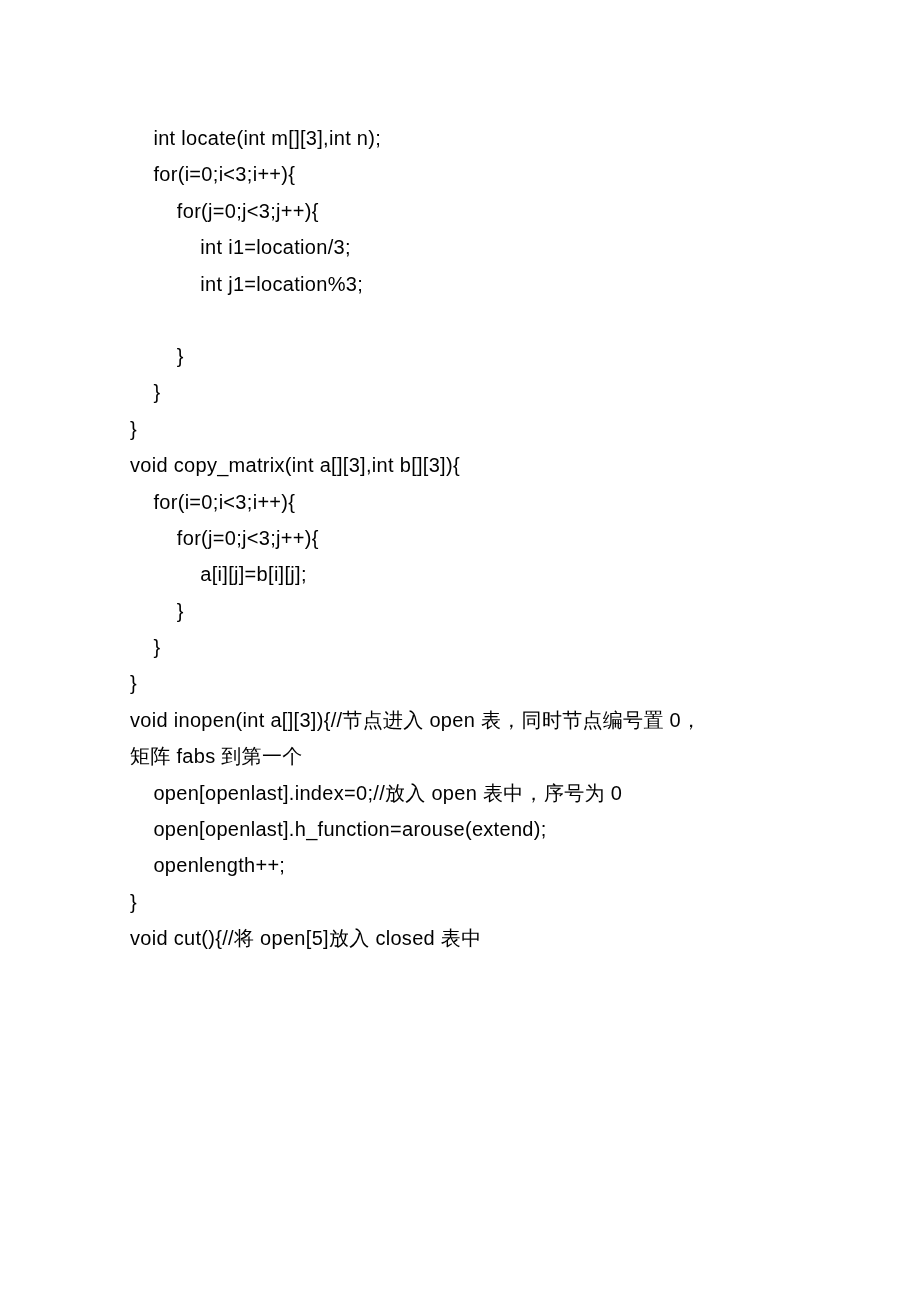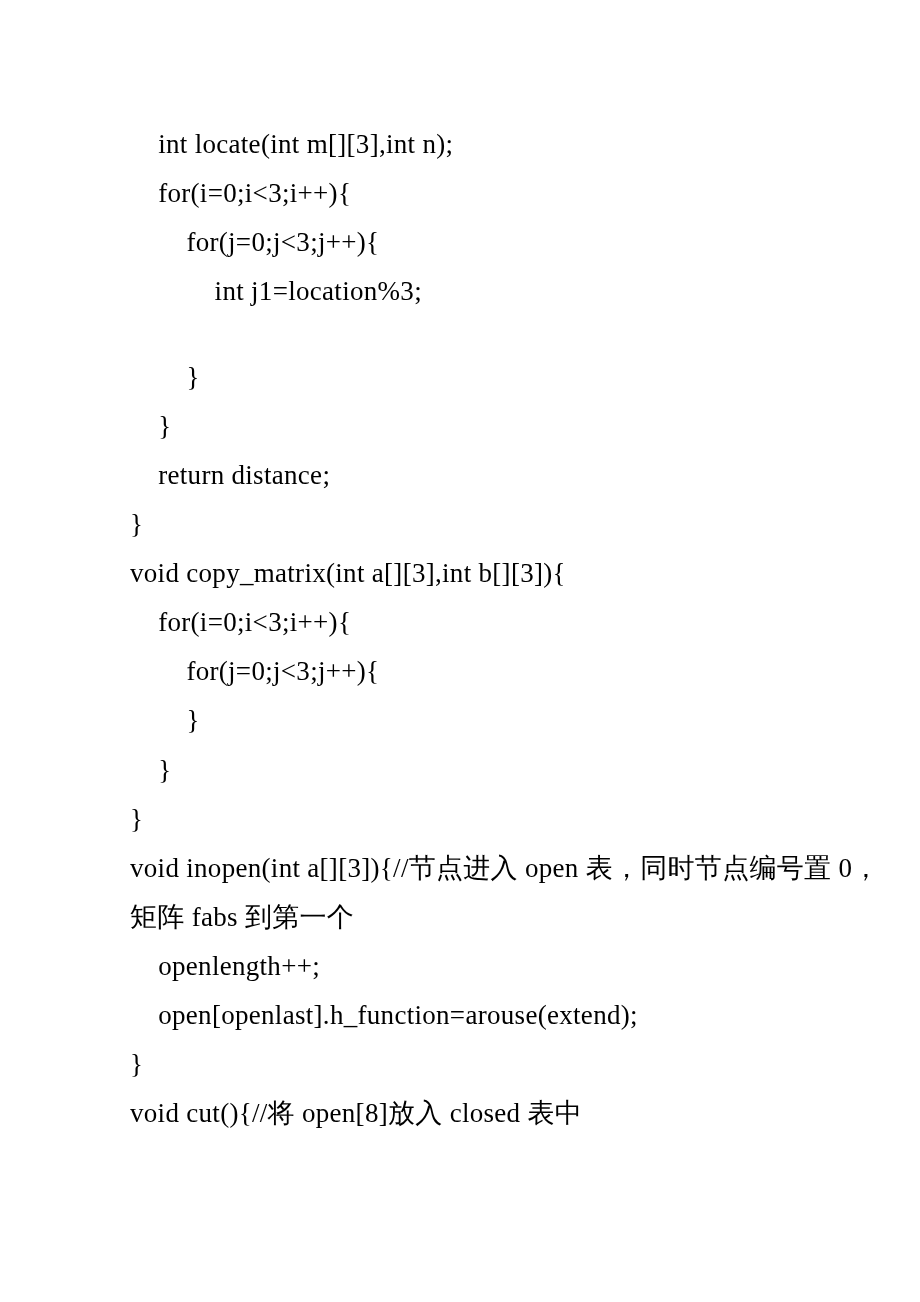--- a/index.html
+++ b/index.html
@@ -8,51 +8,53 @@
     background: #ffffff;
     width: 920px;
     font-family: "SimSun", "NSimSun", monospace;
   }
   .page {
     padding: 120px 130px 120px 130px;
     box-sizing: border-box;
     width: 920px;
   }
   .code-line {
-    font-family: Liberation Serif, serif;
-    font-size: 27px;
+    font-family: Liberation Sans, sans-serif;
+    font-size: 20px;
     line-height: 1.82;
     white-space: pre;
     color: #000000;
     letter-spacing: 0.3px;
   }
   .blank-line {
     height: 36px;
   }
 </style>
 </head>
 <body>
 
 <div class="page">
   <div>
     <div class="code-line">    int locate(int m[][3],int n);</div>
     <div class="code-line">    for(i=0;i&lt;3;i++){</div>
     <div class="code-line">        for(j=0;j&lt;3;j++){</div>
+    <div class="code-line">            int i1=location/3;</div>
     <div class="code-line">            int j1=location%3;</div>
     <div class="blank-line"></div>
     <div class="code-line">        }</div>
     <div class="code-line">    }</div>
-    <div class="code-line">    return distance;</div>
     <div class="code-line">}</div>
     <div class="code-line">void copy_matrix(int a[][3],int b[][3]){</div>
     <div class="code-line">    for(i=0;i&lt;3;i++){</div>
     <div class="code-line">        for(j=0;j&lt;3;j++){</div>
+    <div class="code-line">            a[i][j]=b[i][j];</div>
     <div class="code-line">        }</div>
     <div class="code-line">    }</div>
     <div class="code-line">}</div>
     <div class="code-line">void inopen(int a[][3]){//节点进入 open 表，同时节点编号置 0，</div>
     <div class="code-line">矩阵 fabs 到第一个</div>
+    <div class="code-line">    open[openlast].index=0;//放入 open 表中，序号为 0</div>
+    <div class="code-line">    open[openlast].h_function=arouse(extend);</div>
     <div class="code-line">    openlength++;</div>
-    <div class="code-line">    open[openlast].h_function=arouse(extend);</div>
     <div class="code-line">}</div>
-    <div class="code-line">void cut(){//将 open[8]放入 closed 表中</div>
+    <div class="code-line">void cut(){//将 open[5]放入 closed 表中</div>
   </div>
 </div>
 
 </body></html>

